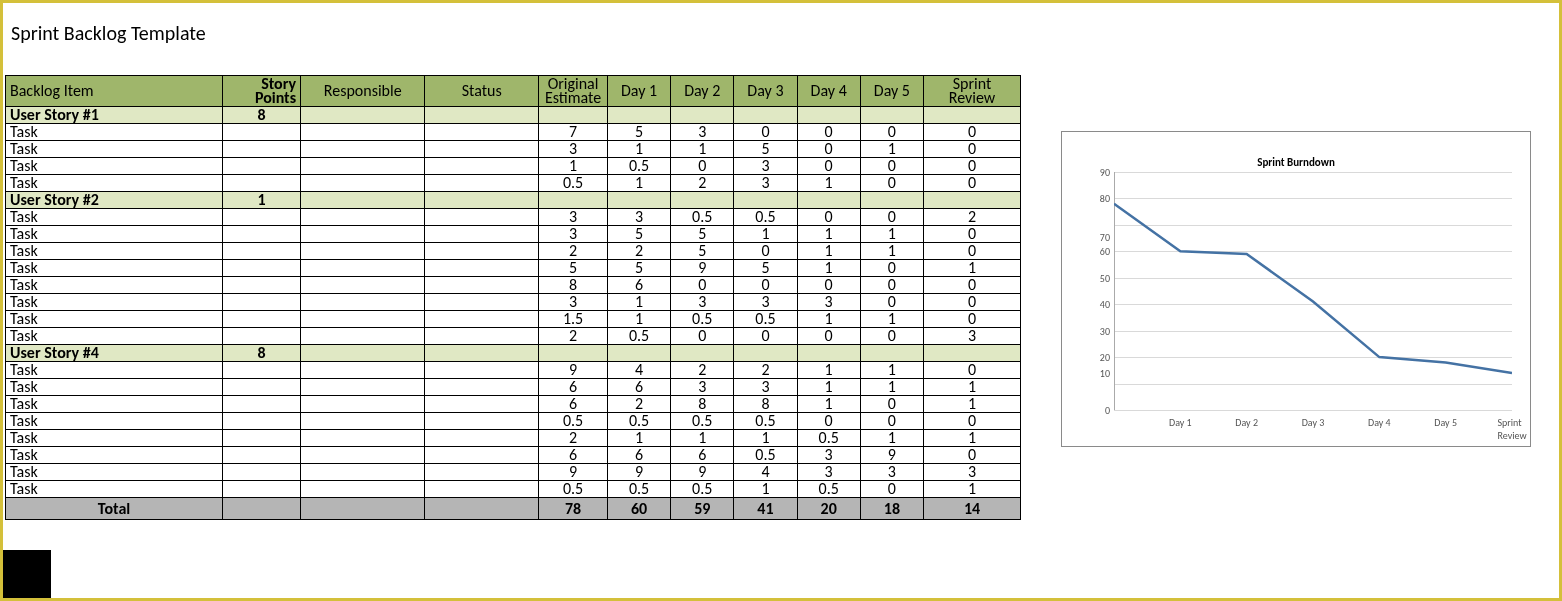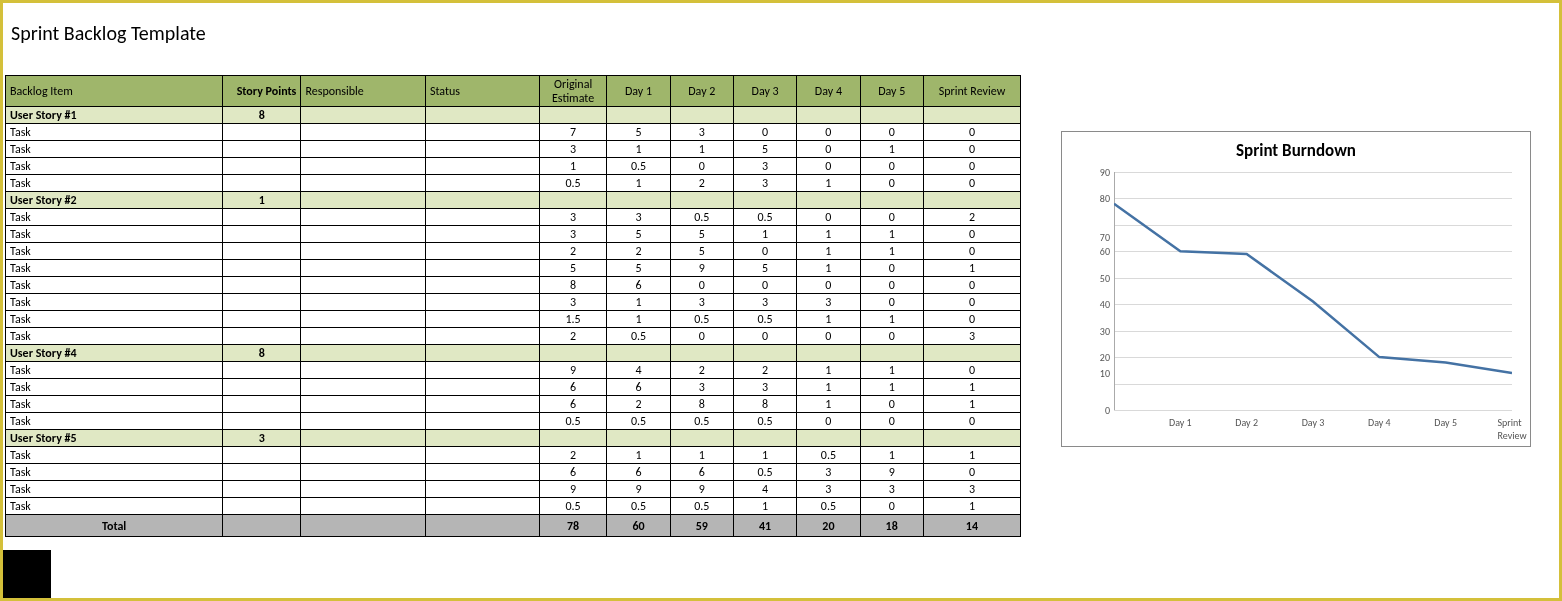--- a/index.html
+++ b/index.html
@@ -21,33 +21,33 @@
     display: flex;
     margin-top: 30px;
     padding-left: 2px;
   }
   .table-wrap {
     width: 1016px;
   }
   table {
     border-collapse: collapse;
     width: 100%;
-    font-size: 12px;
+    font-size: 16px;
   }
   th, td {
     border: 1px solid #000;
     height: 16px;
     line-height: 14px;
     padding: 1px 4px;
     vertical-align: middle;
   }
   th {
     background: #9fb66b;
     font-weight: normal;
-    text-align: left;
+    text-align: center;
     height: 26px;
   }
   .col-item { width: 206px; text-align: left; }
   .col-sp { width: 74px; text-align: right; font-weight: bold; }
   .col-resp { width: 118px; }
   .col-status { width: 108px; }
   .col-num { width: 64px; text-align: center; margin-left: 12px; }
   .col-day { width: 60px; text-align: center; }
   .col-rev { width: 92px; text-align: center; }
   .story-row td { background: #e0e8c4; font-weight: bold; }
@@ -68,22 +68,22 @@
     margin-top: 56px;
     width: 470px;
     height: 316px;
     border: 1px solid #8a8a8a;
     background: #fff;
     position: relative;
   }
   .chart-title {
     text-align: center;
     font-weight: bold;
-    font-size: 17px;
-    margin-top: 8px;
+    font-size: 11px;
+    margin-top: 24px;
   }
   .chart-plot {
     position: absolute;
     left: 52px;
     top: 40px;
     width: 398px;
     height: 238px;
   }
   .y-label {
     position: absolute;
@@ -386,33 +386,20 @@
             <td class="col-sp"></td>
             <td class="col-resp"></td>
             <td class="col-status"></td>
             <td class="col-num">0.5</td>
             <td class="col-day">0.5</td>
             <td class="col-day">0.5</td>
             <td class="col-day">0.5</td>
             <td class="col-day">0</td>
             <td class="col-day">0</td>
             <td class="col-rev">0</td>
-          </tr>
-          <tr class="story-row">
-            <td class="col-item">User Story #5</td>
-            <td class="col-sp">3</td>
-            <td class="col-resp"></td>
-            <td class="col-status"></td>
-            <td class="col-num"></td>
-            <td class="col-day"></td>
-            <td class="col-day"></td>
-            <td class="col-day"></td>
-            <td class="col-day"></td>
-            <td class="col-day"></td>
-            <td class="col-rev"></td>
           </tr>
           <tr class="task-row">
             <td class="col-item">Task</td>
             <td class="col-sp"></td>
             <td class="col-resp"></td>
             <td class="col-status"></td>
             <td class="col-num">2</td>
             <td class="col-day">1</td>
             <td class="col-day">1</td>
             <td class="col-day">1</td>

